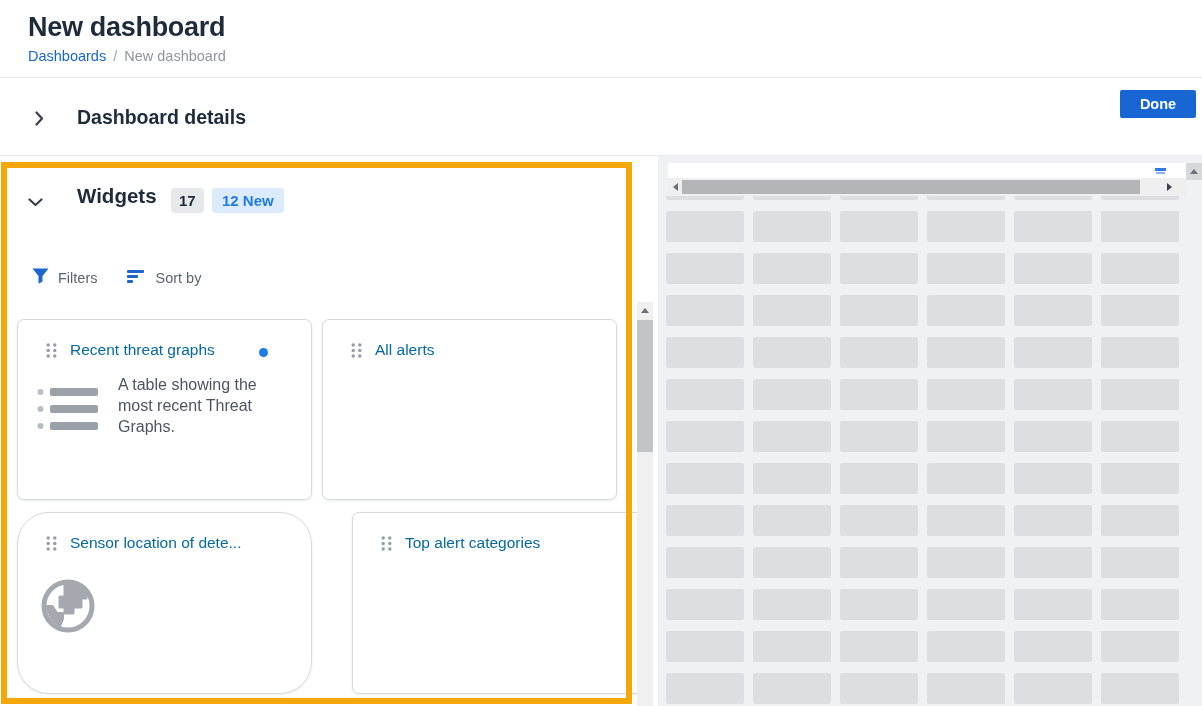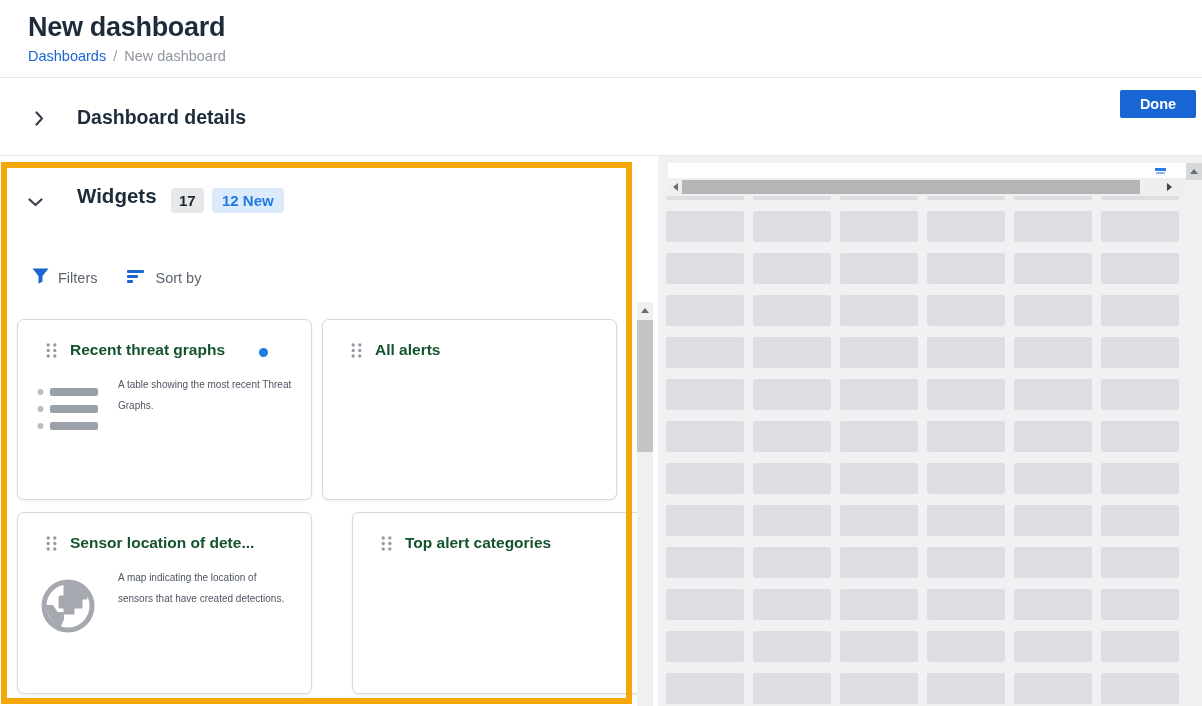--- a/index.html
+++ b/index.html
@@ -36,29 +36,29 @@
   .badge-count{left:171px;padding:0 8px;background:var(--count-badge-bg);color:#1d2838;text-align:center;}
   .badge-new{left:212px;padding:0 10px;background:var(--new-badge-bg);color:var(--new-badge-text);}
   .toolbar{position:absolute;left:32px;top:104px;display:flex;gap:30px;align-items:center;margin-top:8px;}
   .tool{display:flex;gap:9px;align-items:center;cursor:pointer;}
   .tool-label{font-size:14.5px;color:#5c6470;}
   
   .card{position:absolute;width:295px;height:181px;background:#fff;border:1px solid #d7dadd;
     border-radius:7px;box-shadow:0 1px 3px rgba(27,35,48,.08);}
   .card:nth-child(1){left:17px;top:163px;}
   .card:nth-child(2){left:322px;top:163px;}
-  .card:nth-child(3){left:17px;top:356px;height:182px;}
+  .card:nth-child(3){left:17px;top:356px;height:182px;border-radius:32px;}
   .card:nth-child(4){left:322px;top:356px;height:182px;margin-left:30px;}
   .card-head{display:flex;align-items:center;padding:21px 18px 0 28px;}
   .drag{display:flex;margin-top:1px;}
-  .card-title{margin-left:13px;font-size:15.5px;font-weight:700;color:#14532d;white-space:nowrap;}
+  .card-title{margin-left:13px;font-size:15.5px;font-weight:400;color:#0369a1;white-space:nowrap;}
   .new-dot{position:absolute;right:43px;top:28px;width:9px;height:9px;border-radius:50%;background:#1f7be4;}
   .card-body{position:absolute;left:0;top:54px;right:0;display:flex;}
   .card-icon{width:100px;display:flex;justify-content:center;align-items:flex-start;padding-top:11px;flex:none;}
-  .card-desc{width:176px;font-size:10px;line-height:21px;color:#4d5562;}
+  .card-desc{width:176px;font-size:16px;line-height:21px;color:#4d5562;}
   
   .panel-scrollbar{position:absolute;left:637px;top:146px;width:16px;height:404px;background:#f0f0f0;}
   .sb-up{position:absolute;left:0;top:0;width:16px;height:17px;display:flex;align-items:center;justify-content:center;cursor:pointer;}
   .tri-up{width:0;height:0;border-left:4px solid transparent;border-right:4px solid transparent;border-bottom:5px solid #6a7078;}
   .sb-thumb{position:absolute;left:0;top:18px;width:16px;height:132px;background:#c2c4c6;cursor:grab;}
   
   .preview{position:absolute;left:658px;top:156px;width:544px;height:550px;background:var(--preview-bg);}
   .preview-topbar{position:absolute;left:10px;top:7px;width:518px;height:15px;background:#fff;}
   .mini-blue{position:absolute;left:487px;top:5px;width:11px;height:6px;}
   .mini-blue .b1{position:absolute;left:0;top:0;width:11px;height:2.5px;background:#2f7af0;}
@@ -205,21 +205,20 @@
 
     </div>
     <div class="card-body">
       <span class="card-icon">
             <svg width="56" height="56" viewBox="0 0 56 56">
               <circle cx="28" cy="28" r="24" fill="none" stroke="#a5a9af" stroke-width="5"></circle>
               <path d="M25 6 L39 6 L39 12 L46 12 L46 20 L41 20 L41 29 L33 29 L33 35 L25 35 L25 29 L20 29 L20 19 L25 19 Z" fill="#a5a9af" stroke="#a5a9af" stroke-width="3" stroke-linejoin="round"></path>
               <path d="M6.5 28 C8.5 37 13 44 20 48 L23 41 L23 35 L17 35 L12.5 28 Z" fill="#a5a9af" stroke="#a5a9af" stroke-width="2" stroke-linejoin="round"></path>
             </svg>
           </span>
-      <p class="card-desc">A map indicating the location of sensors that have created detections.</p>
     </div>
   </div>
 
   <div class="card">
     <div class="card-head">
       <span class="drag">
         <svg width="11" height="15" viewBox="0 0 11 15">
               <g fill="#959ca5">
                 <circle cx="2.2" cy="2" r="1.7"></circle>
                 <circle cx="8.8" cy="2" r="1.7"></circle>

